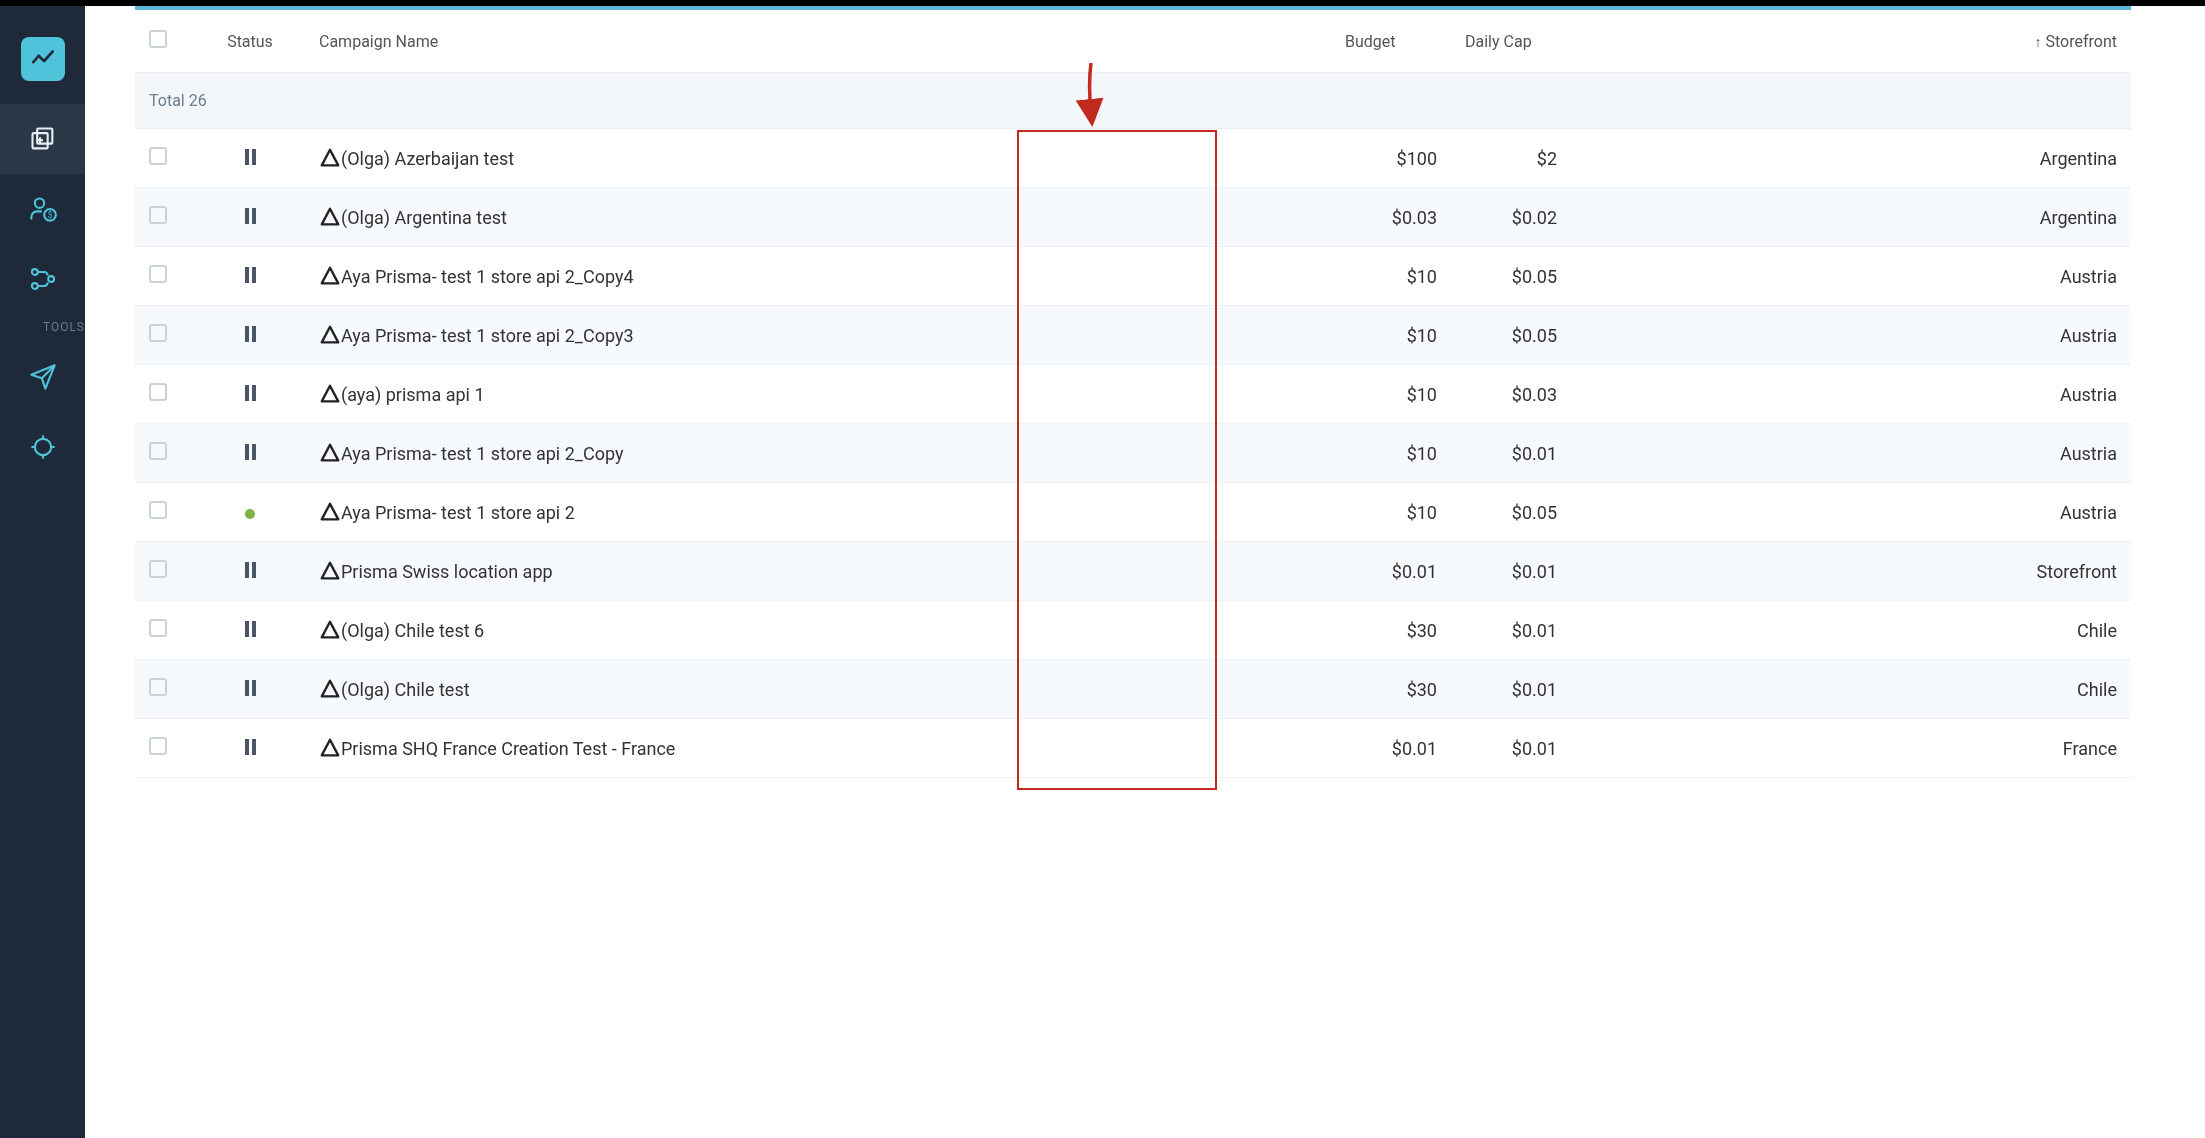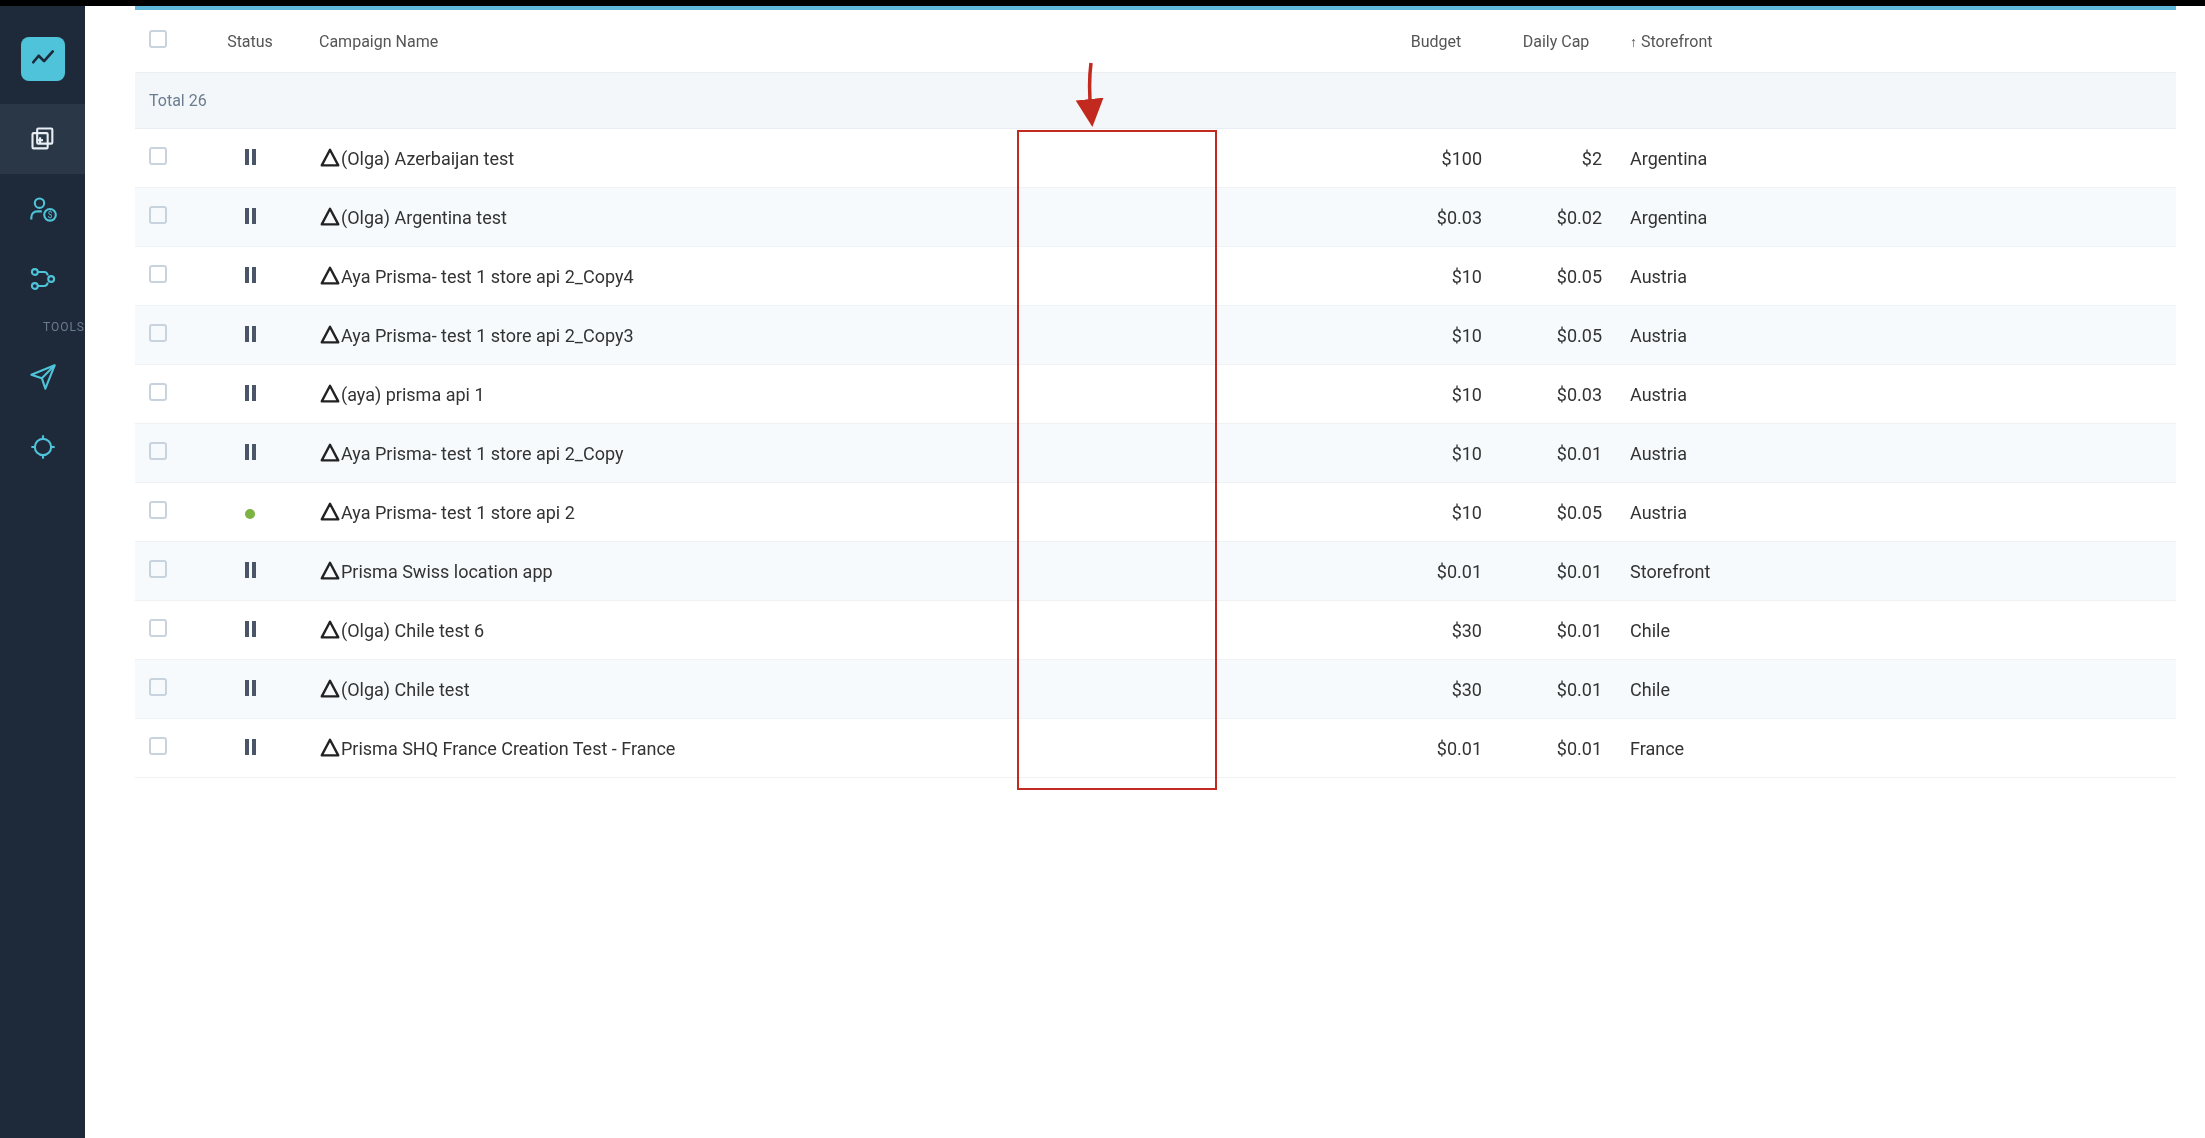--- a/index.html
+++ b/index.html
@@ -72,21 +72,21 @@
     }
     
     .sidebar-icon {
       width: 28px;
       height: 28px;
     }
     
     
     .main {
       flex: 1;
-      padding: 0 29px 0 50px;
+      padding: 0 74px 0 50px;
       overflow: hidden;
     }
     
     .table-wrap {
       width: 100%;
       border-top: 4px solid #5fb8d9;
     }
     
     table {
       width: 100%;
@@ -99,29 +99,29 @@
       font-weight: 400;
       color: #555;
       font-size: 16px;
       padding: 20px 14px;
       border-bottom: 1px solid #eee;
       background: #fff;
     }
     
     thead th.col-budget,
     thead th.col-dailycap {
-      text-align: center;
+      text-align: left;
     }
     
     .col-checkbox { width: 60px; }
     .col-status   { width: 110px; text-align: center !important; }
     .col-name     { width: auto; }
     .col-budget   { width: 120px; }
     .col-dailycap { width: 120px; }
-    .col-storefront { width: 560px; }
+    .col-storefront { width: 560px; text-align: right; }
     
     tbody tr.summary-row td {
       background: #f4f7f9;
       padding: 18px 14px;
       color: #6b7c8f;
       font-size: 16px;
       border-bottom: 1px solid #e8eef3;
       margin-top: 16px;
     }
     

